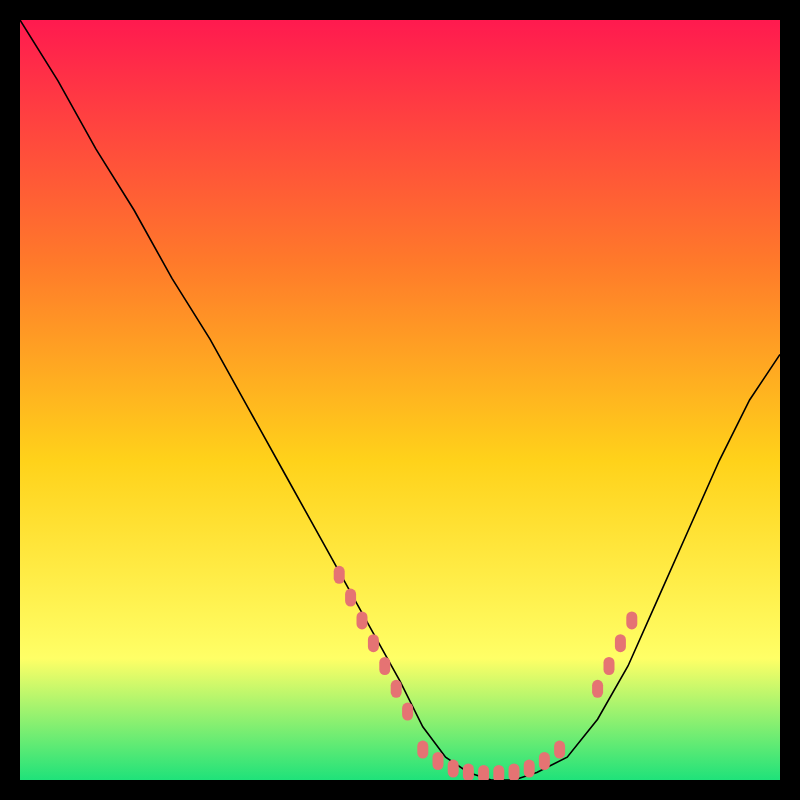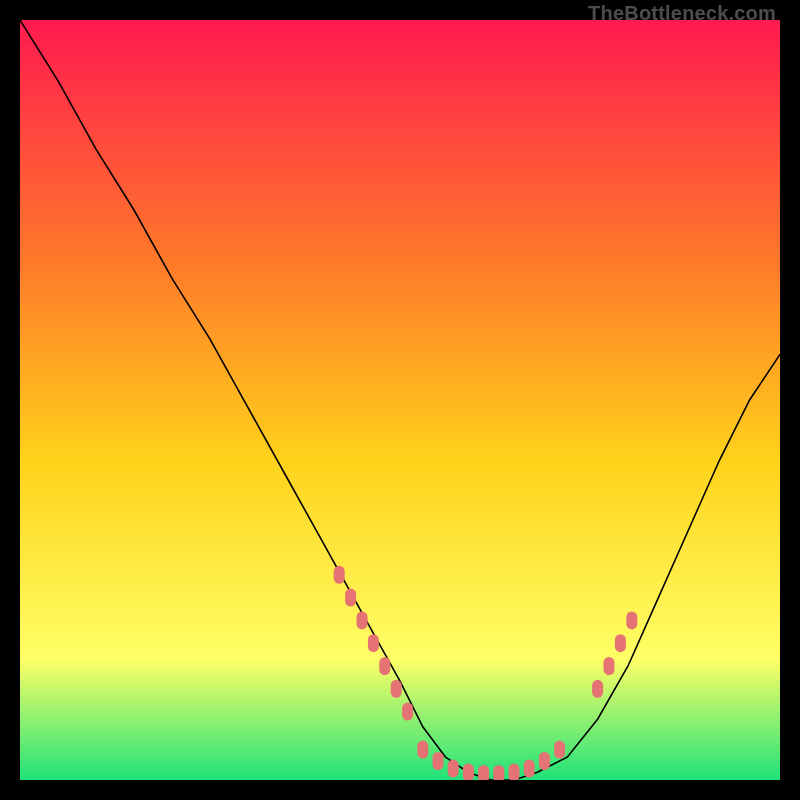--- a/index.html
+++ b/index.html
@@ -71,14 +71,13 @@
           <rect x="503.7" y="739.6" width="11" height="18" rx="5.5" ry="5.5" fill="#e57373"></rect>
           <rect x="518.9" y="732.0" width="11" height="18" rx="5.5" ry="5.5" fill="#e57373"></rect>
           <rect x="534.1" y="720.6" width="11" height="18" rx="5.5" ry="5.5" fill="#e57373"></rect>
           <rect x="572.1" y="659.8" width="11" height="18" rx="5.5" ry="5.5" fill="#e57373"></rect>
           <rect x="583.5" y="637.0" width="11" height="18" rx="5.5" ry="5.5" fill="#e57373"></rect>
           <rect x="594.9" y="614.2" width="11" height="18" rx="5.5" ry="5.5" fill="#e57373"></rect>
           <rect x="606.3" y="591.4" width="11" height="18" rx="5.5" ry="5.5" fill="#e57373"></rect>
         </g>
     </svg>
   </div>
-  <div class="watermark">TheBottleneck.com</div>
 </div>
 
 </body></html>

